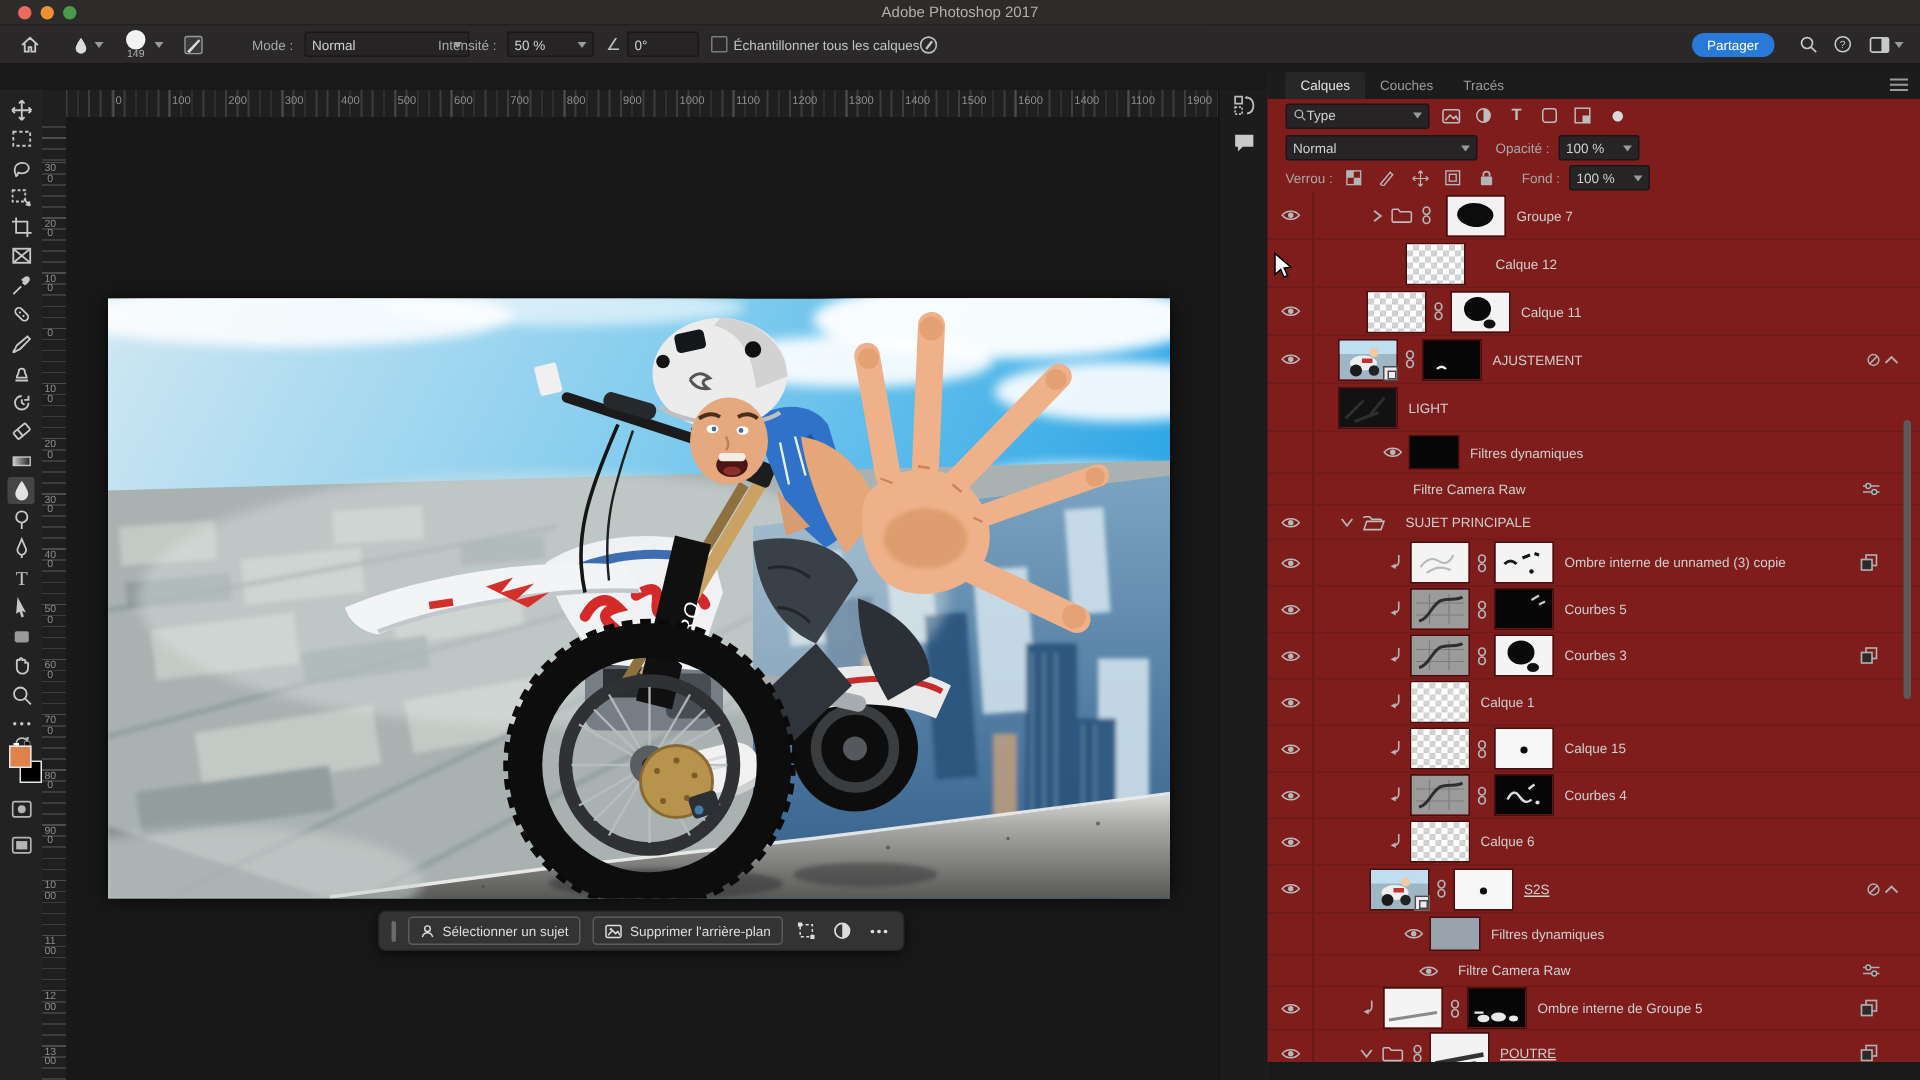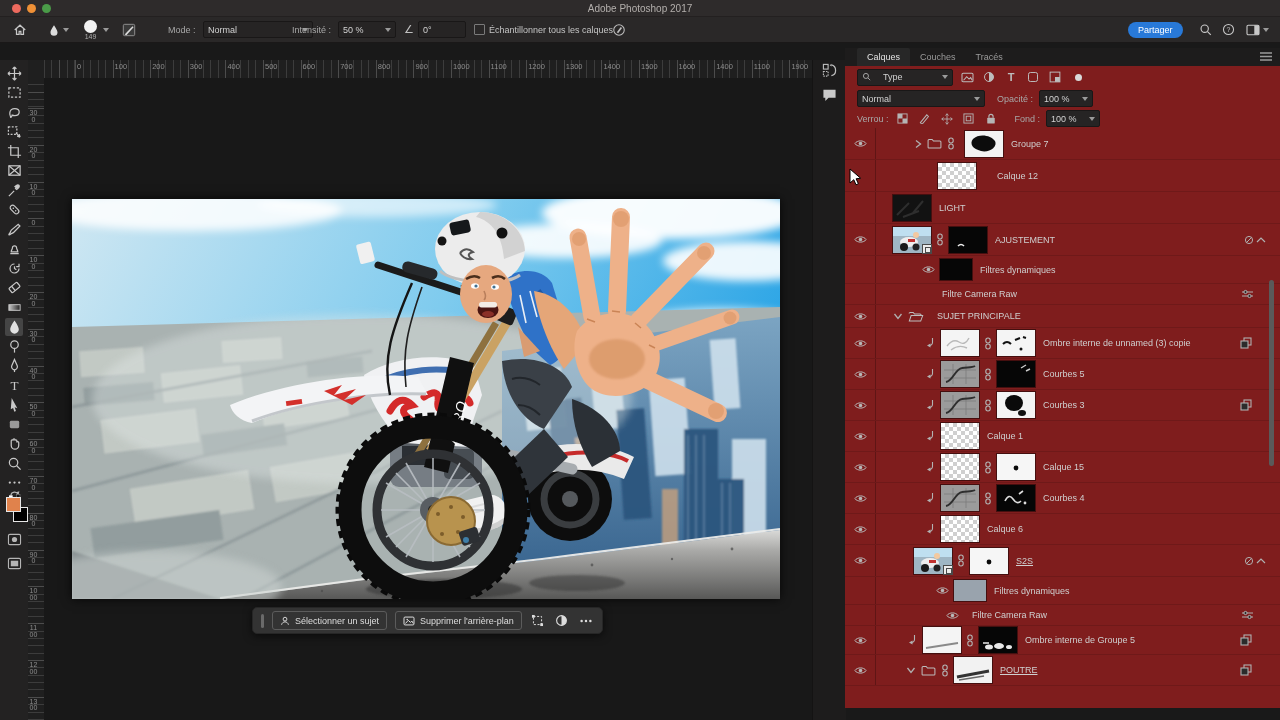--- a/index.html
+++ b/index.html
@@ -679,21 +679,21 @@
         <div class="ptab">Tracés</div>
       </div>
     <span class="abs" style="left:414px;top:3px">
       <svg width="14" height="11" viewBox="0 0 14 11">
           <path d="M1 2h12M1 5.5h12M1 9h12" stroke="#9a9a9a" stroke-width="1.3"></path>
         </svg>
     </span>
 
     <div class="prow" style="top:18px;height:22px">
       <span class="field" style="width:86px;justify-content:space-between">
-        <span style="display:flex;align-items:flex-start;gap:12px">
+        <span style="display:flex;align-items:flex-start;gap:0">
           <svg width="9" height="9" viewBox="0 0 16 16">
               <circle cx="7" cy="7" r="4.5" fill="none" stroke="#b0b0b0" stroke-width="1.6"></circle>
               <path d="M10.5 10.5 14.5 14.5" stroke="#b0b0b0" stroke-width="1.6"></path>
             </svg>
           <span>Type</span>
         </span>
         <span class="chev"></span>
       </span>
       <span class="icbtn">
         <svg width="13" height="11" viewBox="0 0 16 14">
@@ -804,29 +804,42 @@
           </div>
           <span class="llabel">Groupe 7</span>
         </div>
         <div class="lrow" style="height: 31px; gap: 13px;">
           <div class="eyecell"></div>
           <span class="gap" style="width: 36px;"></span>
           <div class="lthumb t-checker"></div>
           <span class="llabel">Calque 12</span>
         </div>
         <div class="lrow" style="height: 31px;">
-          <div class="eyecell"></div>
-          <span class="gap" style="width: 17px;"></span>
-          <div class="lthumb">
-            <svg viewBox="0 0 38 26">
-              <rect width="38" height="26" fill="#121212"></rect>
-              <path d="M4 20 16 8M20 18 30 6M10 22l16-6" stroke="#2e2e2e" stroke-width="2" fill="none"></path>
-            </svg>
-          </div>
-          <span class="llabel">LIGHT</span>
+          <div class="eyecell">
+            <svg width="13" height="9" viewBox="0 0 13 9">
+              <path d="M.8 4.5C3.5 1 9.5 1 12.2 4.5 9.5 8 3.5 8 .8 4.5Z" fill="none" stroke="#b8b8b8" stroke-width="1"></path>
+              <circle cx="6.5" cy="4.5" r="1.8" fill="#b8b8b8"></circle>
+            </svg>
+          </div>
+          <span class="gap" style="width: 36px;"></span>
+          <div class="lthumb t-checker"></div>
+          <span style="display: inline-flex; margin: 0px 5px;">
+            <svg width="8" height="13" viewBox="0 0 8 13">
+              <rect x="1.8" y="1" width="4.4" height="5" rx="2.2" fill="none" stroke="#b3b3b3" stroke-width="1.1"></rect>
+              <rect x="1.8" y="7" width="4.4" height="5" rx="2.2" fill="none" stroke="#b3b3b3" stroke-width="1.1"></rect>
+            </svg>
+          </span>
+          <div class="lthumb">
+            <svg viewBox="0 0 38 26">
+              <rect width="38" height="26" fill="#f4f4f4"></rect>
+              <ellipse cx="17" cy="11" rx="9" ry="8" fill="#0a0a0a"></ellipse>
+              <ellipse cx="25" cy="21" rx="4" ry="3" fill="#111"></ellipse>
+            </svg>
+          </div>
+          <span class="llabel">Calque 11</span>
         </div>
         <div class="lrow" style="height: 31px;">
           <div class="eyecell">
             <svg width="13" height="9" viewBox="0 0 13 9">
               <path d="M.8 4.5C3.5 1 9.5 1 12.2 4.5 9.5 8 3.5 8 .8 4.5Z" fill="none" stroke="#b8b8b8" stroke-width="1"></path>
               <circle cx="6.5" cy="4.5" r="1.8" fill="#b8b8b8"></circle>
             </svg>
           </div>
           <span class="gap" style="width: 17px;"></span>
           <div class="lthumb">
@@ -854,20 +867,31 @@
             </svg>
           </div>
           <span class="llabel">AJUSTEMENT</span>
           <span class="lbadge" style="right: 14px;">
             <svg width="22" height="10" viewBox="0 0 22 10">
               <circle cx="5" cy="5" r="3.6" fill="none" stroke="#b0b0b0" stroke-width="1"></circle>
               <path d="M2.4 7.6 7.6 2.4" stroke="#b0b0b0" stroke-width="1"></path>
               <path d="M13 7l4-4 4 4" fill="none" stroke="#b0b0b0" stroke-width="1.2"></path>
             </svg>
           </span>
+        </div>
+        <div class="lrow" style="height: 31px;">
+          <div class="eyecell"></div>
+          <span class="gap" style="width: 17px;"></span>
+          <div class="lthumb">
+            <svg viewBox="0 0 38 26">
+              <rect width="38" height="26" fill="#121212"></rect>
+              <path d="M4 20 16 8M20 18 30 6M10 22l16-6" stroke="#2e2e2e" stroke-width="2" fill="none"></path>
+            </svg>
+          </div>
+          <span class="llabel">LIGHT</span>
         </div>
         <div class="lrow small" style="height: 27px;">
           <div class="eyecell"></div>
           <span class="gap" style="width: 46px;"></span>
           <span style="display: inline-flex; margin-right: 5px;">
             <svg width="13" height="9" viewBox="0 0 13 9">
               <path d="M.8 4.5C3.5 1 9.5 1 12.2 4.5 9.5 8 3.5 8 .8 4.5Z" fill="none" stroke="#b8b8b8" stroke-width="1"></path>
               <circle cx="6.5" cy="4.5" r="1.8" fill="#b8b8b8"></circle>
             </svg>
           </span>

